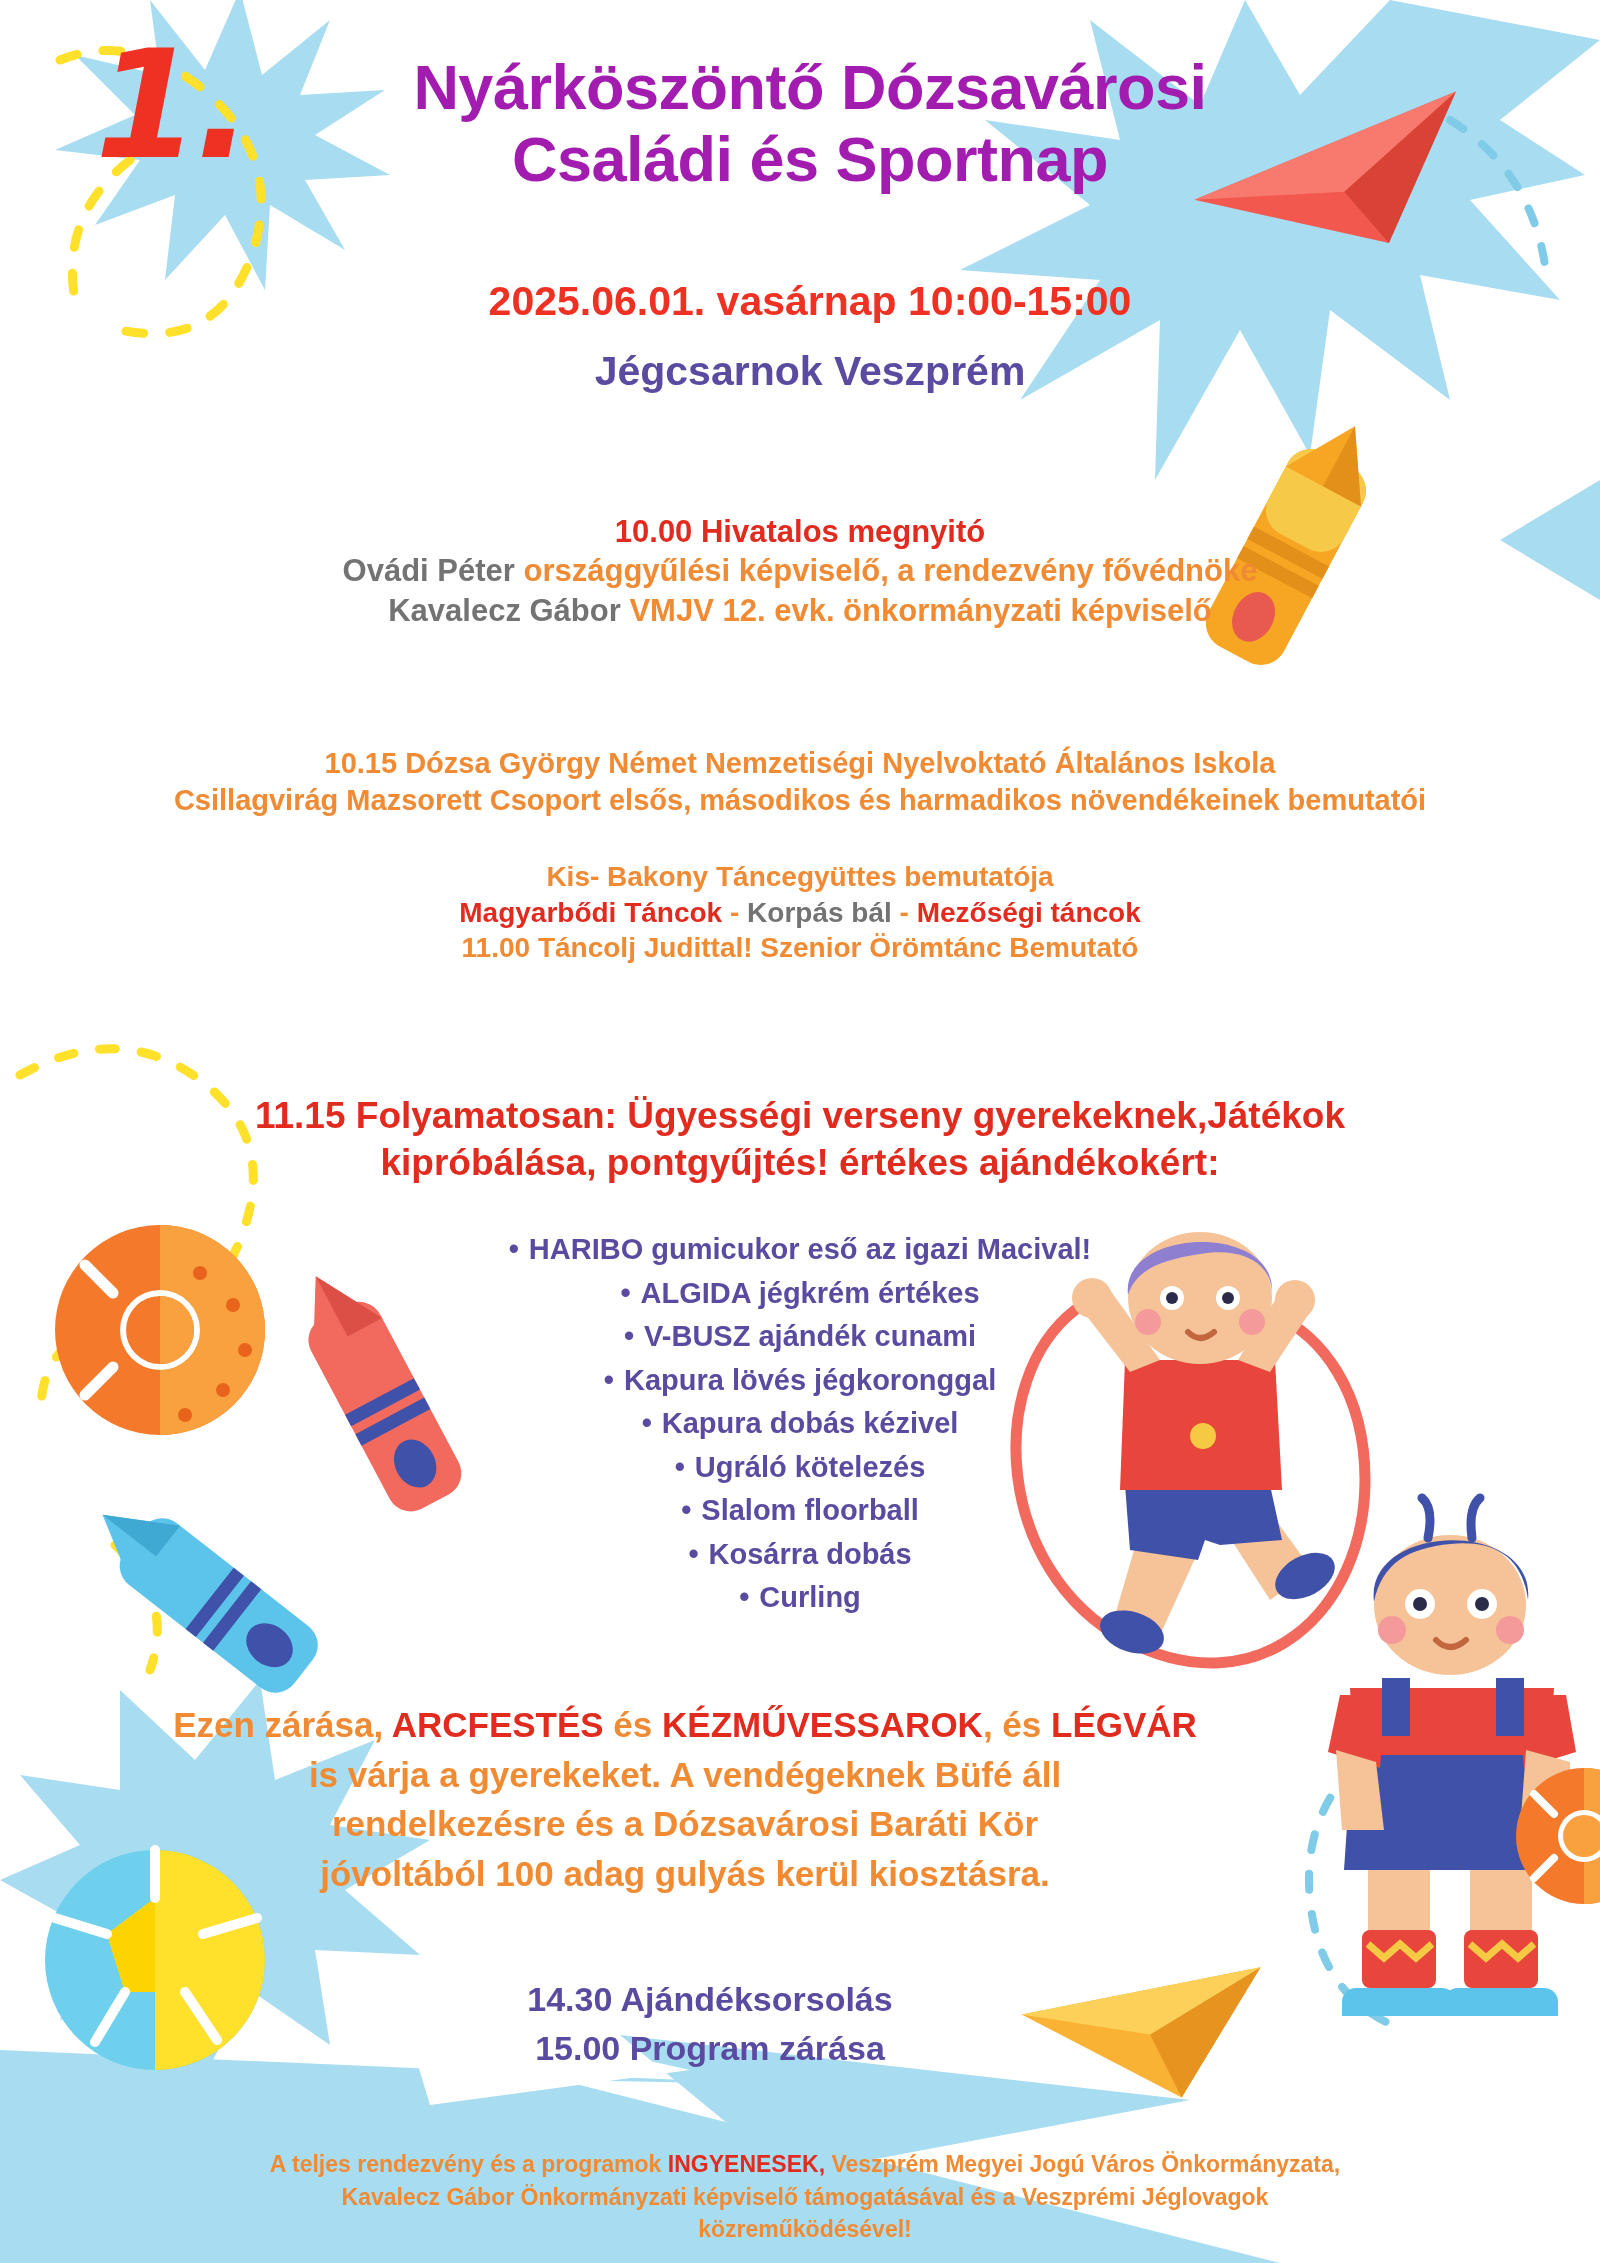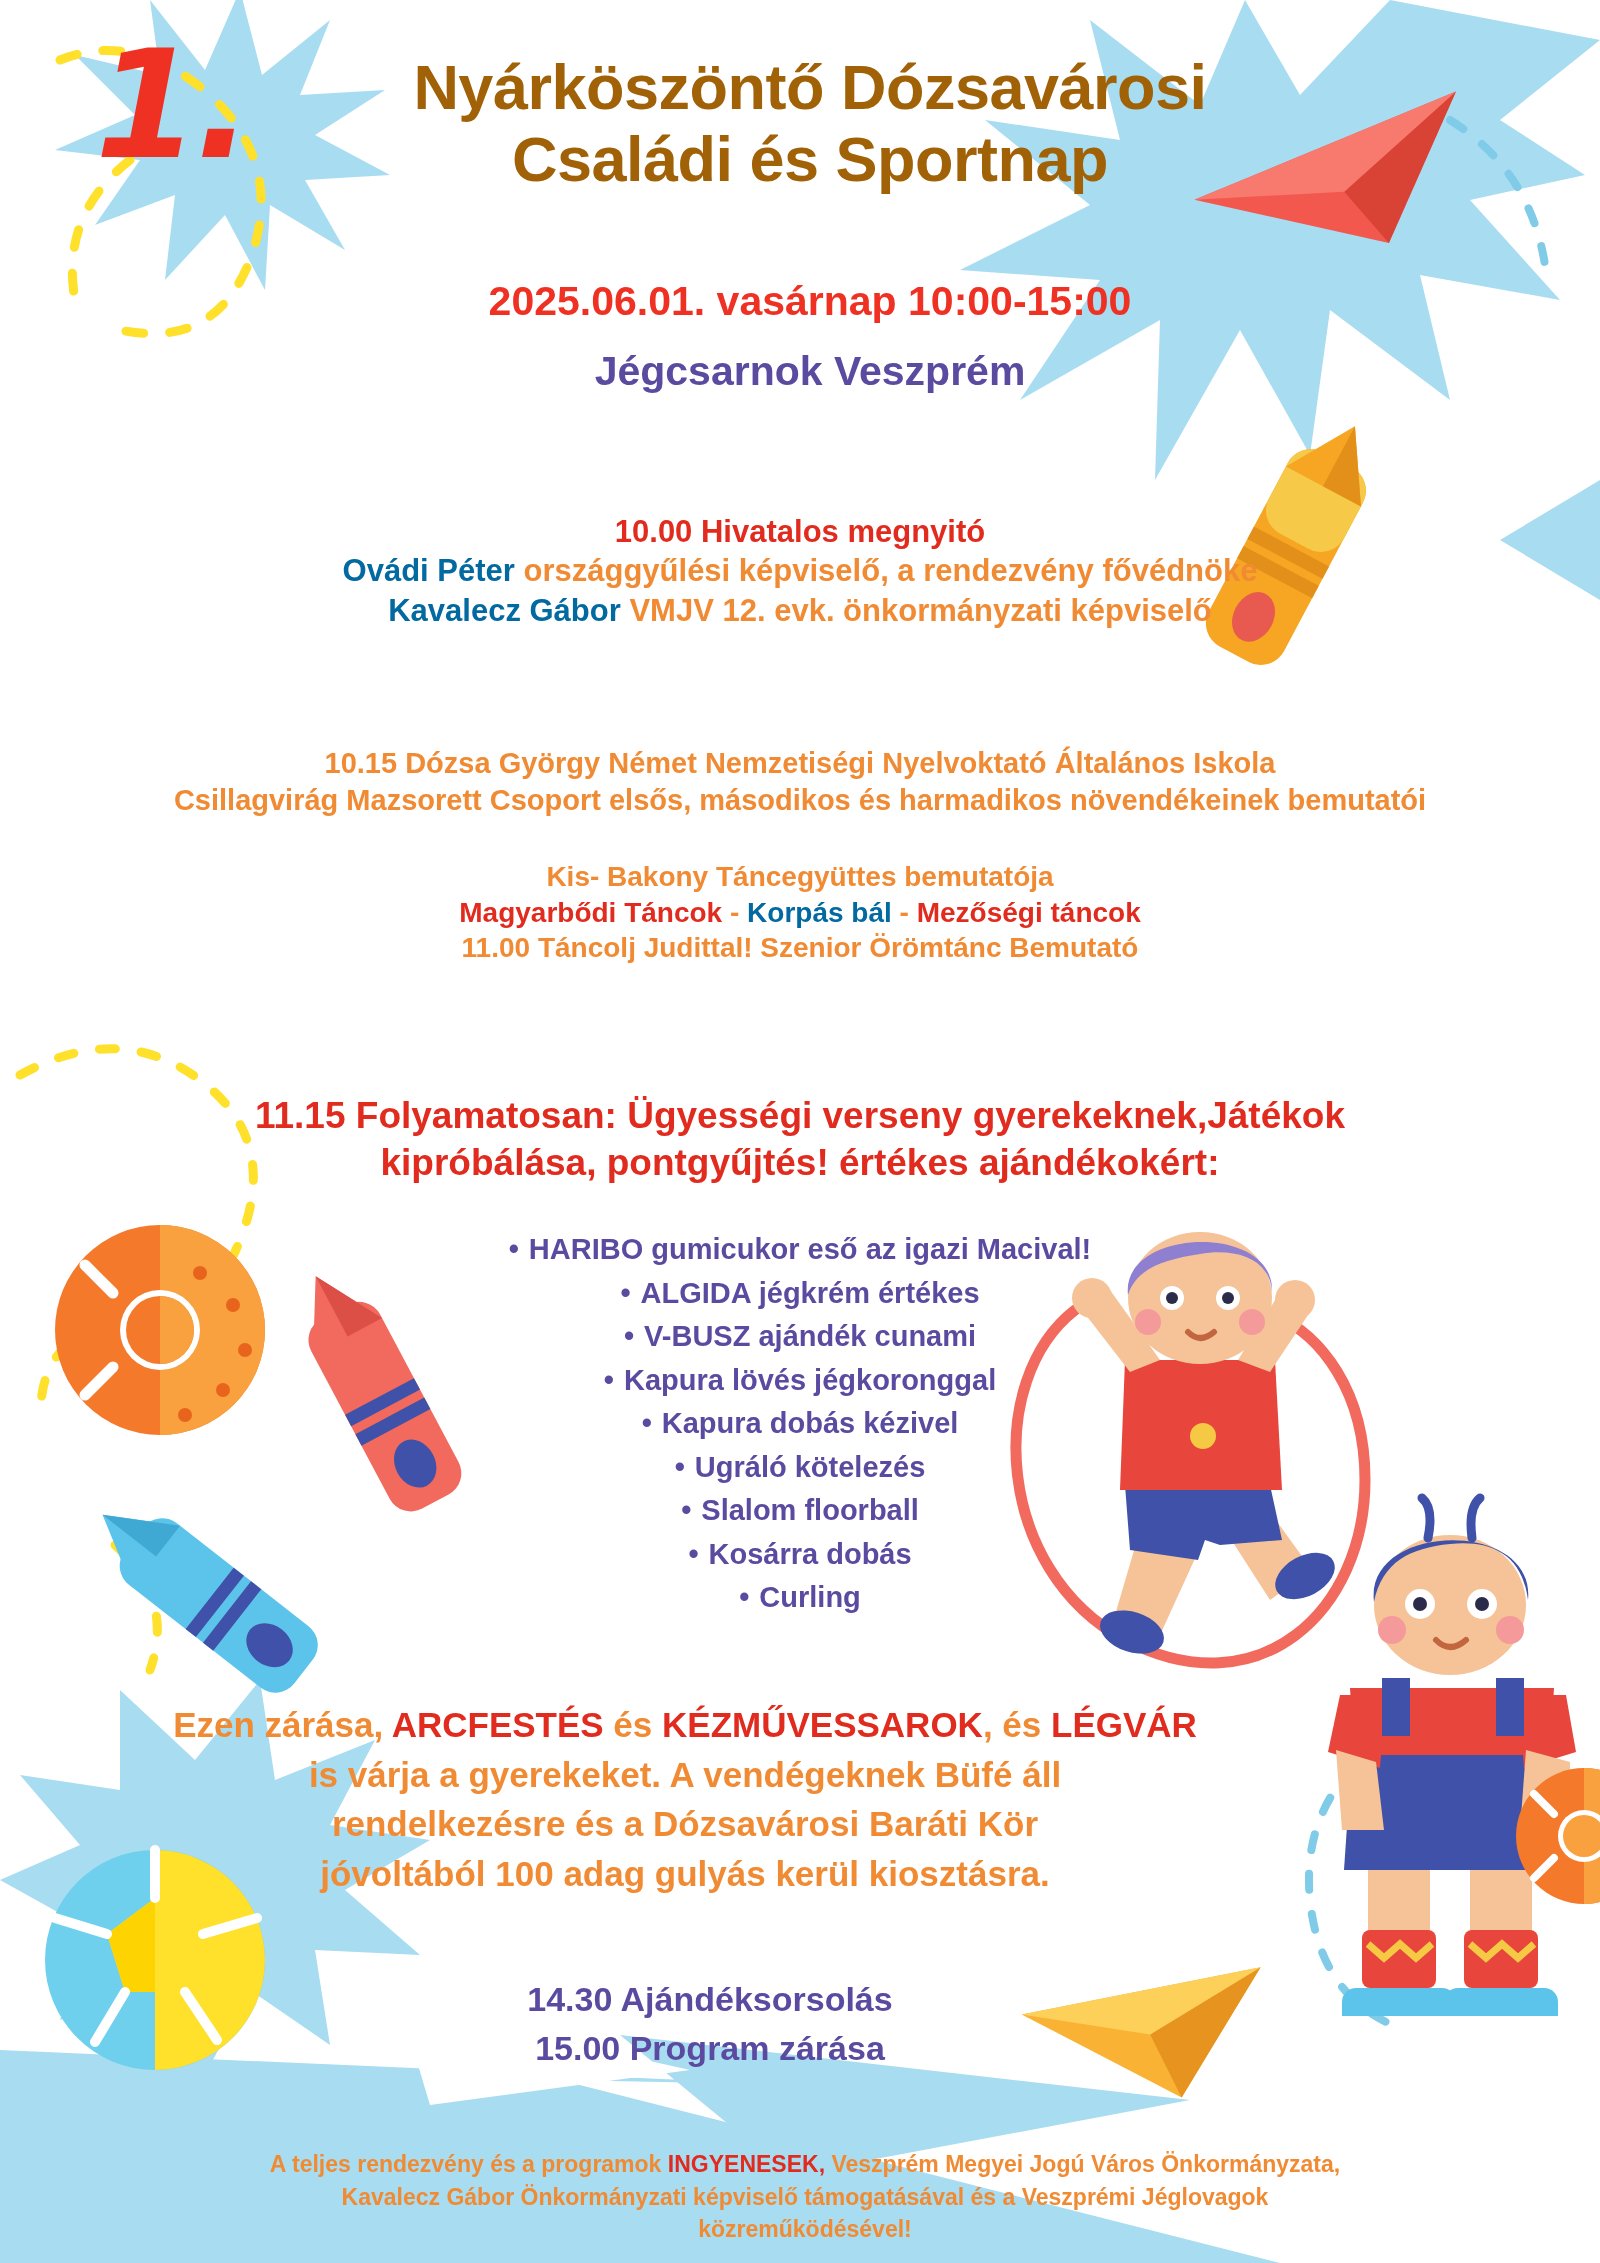--- a/index.html
+++ b/index.html
@@ -32,21 +32,21 @@
     font-family:"DejaVu Sans", sans-serif;
     letter-spacing:-4px;
     line-height:1;
   }
 
   .title{
     position:absolute;
     left:255px;top:52px;
     width:1110px;
     text-align:center;
-    color:#a16207;
+    color:#a21caf;
     font-size:63px;
     font-weight:bold;
     line-height:1.14;
     letter-spacing:-0.5px;
   }
 
   .datetime{
     position:absolute;
     left:255px;top:278px;
     width:1110px;
@@ -63,21 +63,21 @@
     text-align:center;
     color:#5b4ba0;
     font-size:41px;
     font-weight:bold;
   }
 
   .blk{position:absolute;width:100%;text-align:center;line-height:1.27;}
 
   .c-red{color:#e02b1e;}
   .c-orange{color:#f08a33;}
-  .c-purple{color:#0369a1;}
+  .c-purple{color:#737373;}
 
   .open-block{top:512px;font-size:31px;font-weight:bold;}
   .school-block{top:745px;font-size:29px;font-weight:bold;}
   .dance-block{top:859px;font-size:28px;font-weight:bold;}
 
   .hl-block{
     position:absolute;top:1092px;left:175px;width:1250px;
     text-align:center;color:#e02b1e;font-size:37px;font-weight:bold;line-height:1.28;
   }
 

